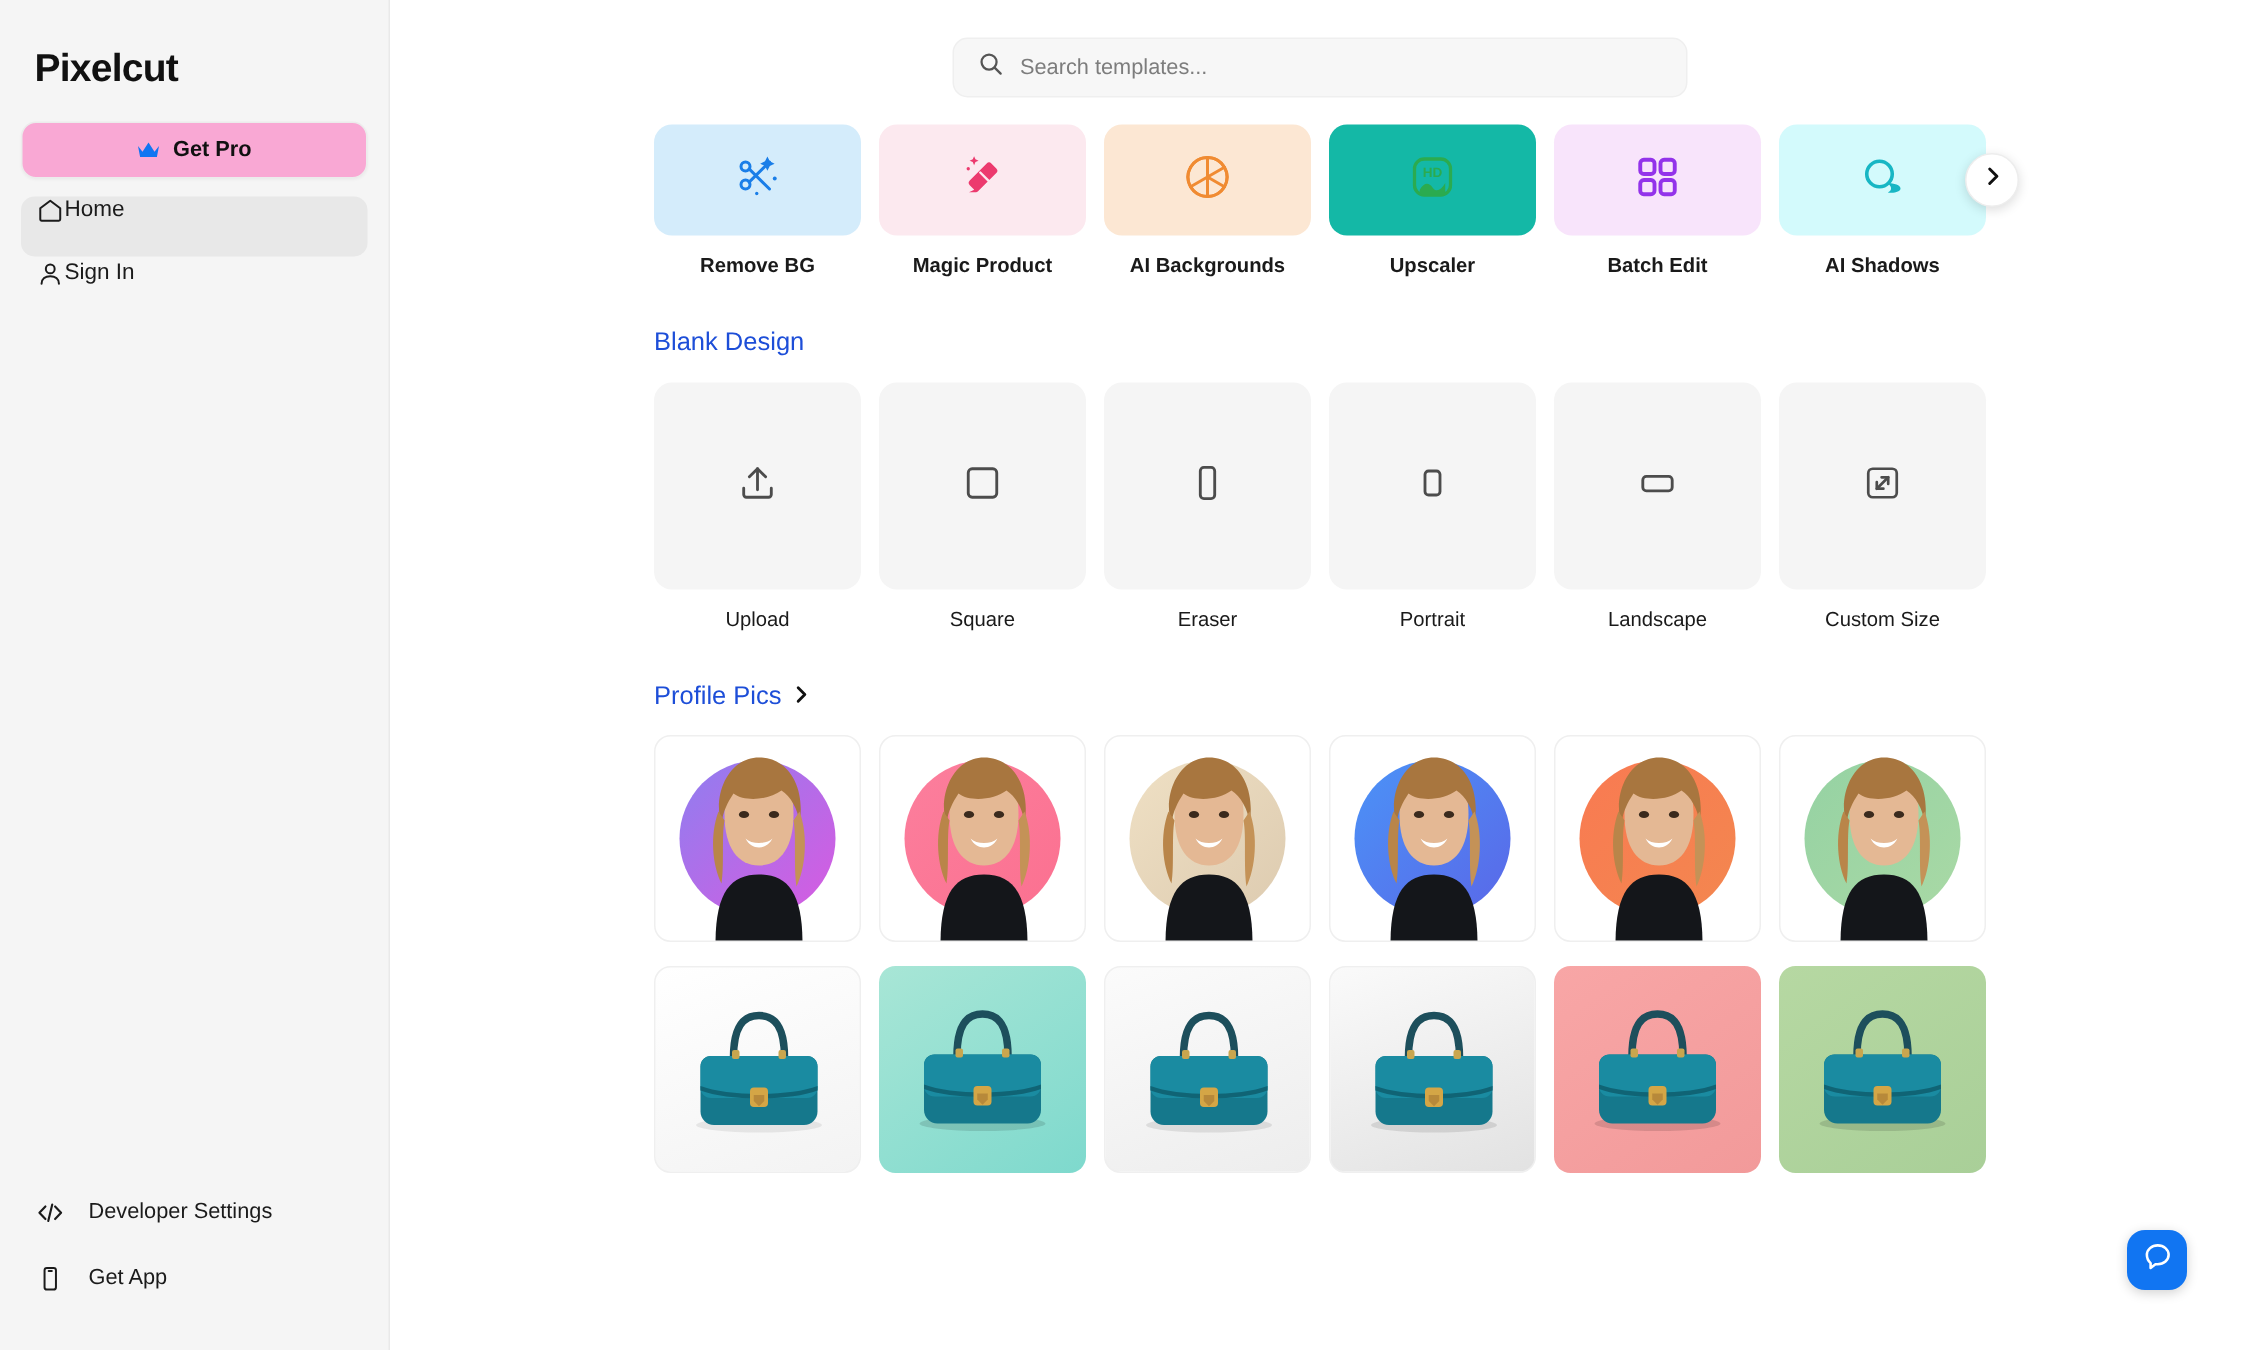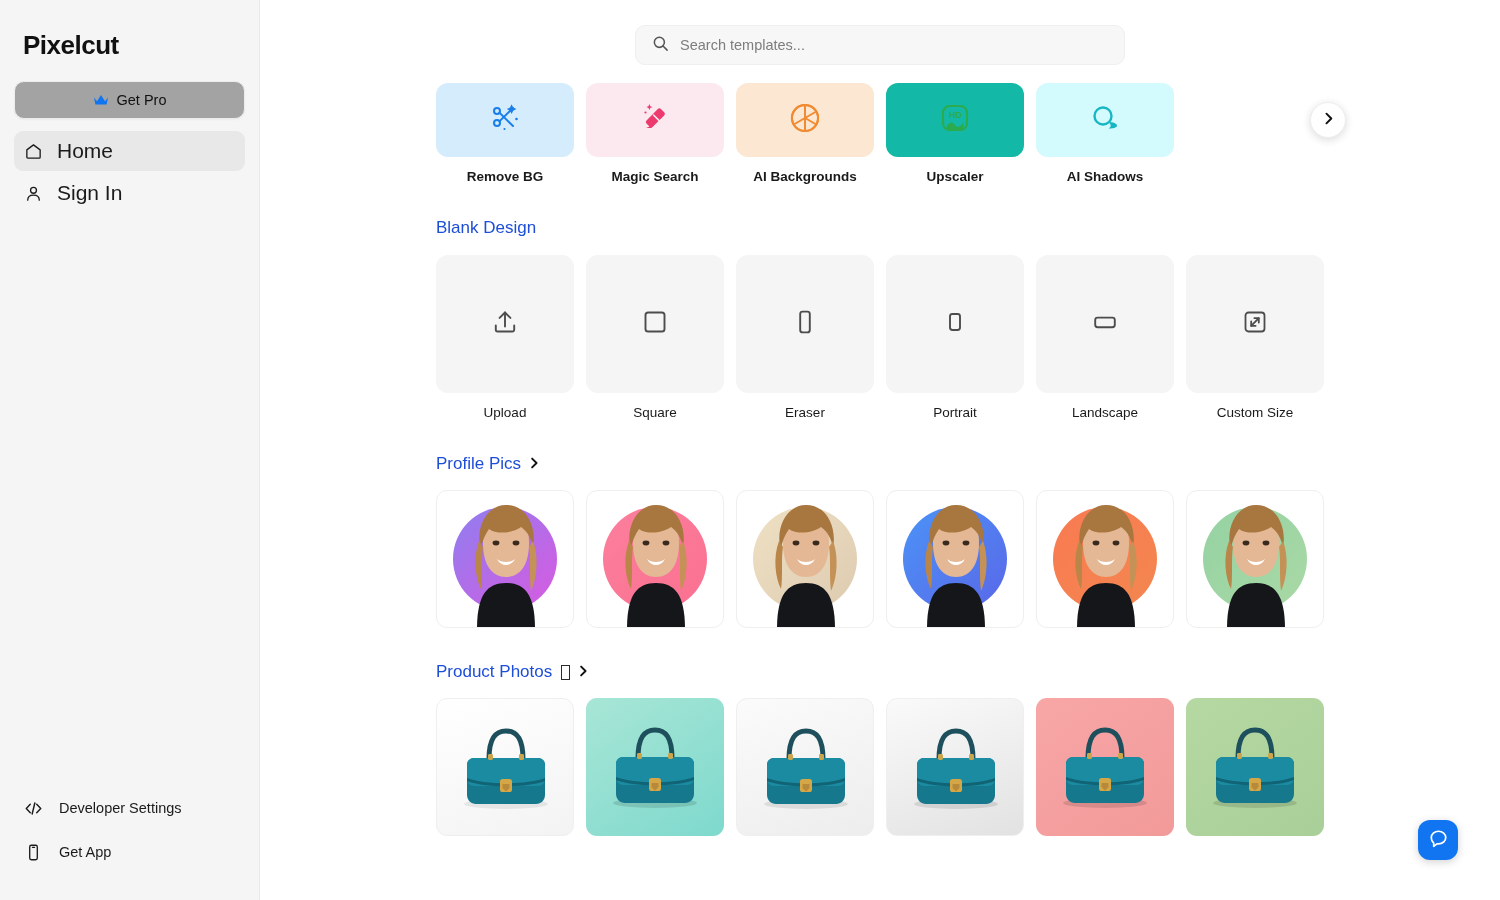--- a/index.html
+++ b/index.html
@@ -21,32 +21,32 @@
     display: flex; flex-direction: column;
     padding: 0 14px;
     position: relative;
   }
   .brand {
     font-size: 26px; font-weight: 700; letter-spacing: -0.5px;
     color: #111; padding: 30px 0 0 9px;
   }
   .get-pro {
     margin-top: 20px; height: 38px;
-    background: #a3a3a3; border: 1px solid #ececec; border-radius: 10px;
+    background: #f9a8d4; border: 1px solid #ececec; border-radius: 10px;
     display: flex; align-items: center; justify-content: center; gap: 8px;
-    font-size: 14.5px; font-weight: 400; color: #111;
+    font-size: 14.5px; font-weight: 700; color: #111;
     cursor: pointer;
     box-shadow: 0 1px 2px rgba(0,0,0,.04);
   }
   .crown { display: block; }
   .nav { margin-top: 12px; display: flex; flex-direction: column; gap: 2px; }
   .nav-item {
-    height: 40px; display: flex; align-items: center; gap: 14px;
+    height: 40px; display: flex; align-items: flex-start; 
     padding: 0 10px; border-radius: 9px;
-    font-size: 21px; color: #1b1b1b; cursor: pointer;
+    font-size: 15px; color: #1b1b1b; cursor: pointer;
   }
   .nav-item.active { background: #e8e8e8; }
   .nav-ico { width: 19px; height: 19px; flex: 0 0 19px; display:block; }
   .sidebar-bottom {
     margin-top: auto; padding-bottom: 30px;
     display: flex; flex-direction: column; gap: 8px;
   }
   .bottom-item {
     height: 36px; display: flex; align-items: center; gap: 16px;
     padding: 0 10px; border-radius: 9px;
@@ -255,21 +255,21 @@
             <div class="tool-tile" style="background:#fce9ef">
               <span>
                 <svg width="34" height="34" viewBox="0 0 34 34" fill="none">
                   <path d="M11.5 25.5 L8.5 22.5 a2.2 2.2 0 0 1 0-3.1 L19.8 8 a2.2 2.2 0 0 1 3.1 0 l3.3 3.3 a2.2 2.2 0 0 1 0 3.1 L14 26.5 a2 2 0 0 1-1.4.6 H8" fill="#ec3a6e"></path>
                   <path d="M15.5 14 l6.4 6.4" stroke="#fce9ef" stroke-width="1.6" stroke-linecap="round"></path>
                   <path d="M10.5 5.2 l.9-2.1 .9 2.1 2.1 .9-2.1 .9-.9 2.1-.9-2.1-2.1-.9z" fill="#ec3a6e"></path>
                   <circle cx="7.5" cy="11.5" r="1.1" fill="#ec3a6e"></circle>
                 </svg>
               </span>
             </div>
-            <div class="tool-label">Magic Search</div>
+            <div class="tool-label">Magic Product</div>
           </div>
 
           <div class="tool">
             <div class="tool-tile" style="background:#fce7d3">
               <span>
                 <svg width="32" height="32" viewBox="0 0 32 32" fill="none" stroke="#f08b32" stroke-width="2" stroke-linecap="round" stroke-linejoin="round">
                   <circle cx="16" cy="16" r="13"></circle>
                   <path d="M16 3 a13 13 0 0 1 11.3 6.5 L16 16"></path>
                   <path d="M27.3 22.5 a13 13 0 0 1-11.3 6.5 L16 16"></path>
                   <path d="M4.7 22.5 a13 13 0 0 0 11.3 6.5 L16 16"></path>
@@ -288,20 +288,33 @@
                 <svg width="32" height="32" viewBox="0 0 32 32" fill="none">
                   <rect x="4" y="4" width="24" height="24" rx="6.5" stroke="#2bab4f" stroke-width="2.2"></rect>
                   <text x="16" y="16" text-anchor="middle" font-family="Liberation Sans, sans-serif" font-size="9" font-weight="700" fill="#2bab4f">HD</text>
                   <path d="M7.5 24.5 c3-5 6-5 8.5-1.5 c2.5 3.5 5.5 2 8.5-3 v6 a1.5 1.5 0 0 1-1.5 1.5 H9 a1.5 1.5 0 0 1-1.5-1.5z" fill="#2bab4f"></path>
                 </svg>
               </span>
             </div>
             <div class="tool-label">Upscaler</div>
           </div>
 
+          <div class="tool">
+            <div class="tool-tile" style="background:#f8e4fb">
+              <span>
+                <svg width="30" height="30" viewBox="0 0 30 30" fill="none" stroke="#9333ea" stroke-width="2.6">
+                  <rect x="3.5" y="3.5" width="9.5" height="9.5" rx="2.4"></rect>
+                  <rect x="17" y="3.5" width="9.5" height="9.5" rx="2.4"></rect>
+                  <rect x="3.5" y="17" width="9.5" height="9.5" rx="2.4"></rect>
+                  <rect x="17" y="17" width="9.5" height="9.5" rx="2.4"></rect>
+                </svg>
+              </span>
+            </div>
+            <div class="tool-label">Batch Edit</div>
+          </div>
 
           <div class="tool">
             <div class="tool-tile" style="background:#d3fafc">
               <span>
                 <svg width="34" height="30" viewBox="0 0 34 30" fill="none">
                   <circle cx="15" cy="13" r="8.5" stroke="#17b6c4" stroke-width="2.4"></circle>
                   <path d="M20 19 c5 0 9 1.6 9 3.6 S25 26 20.5 25.3 C24 24 23 20.5 20 19z" fill="#17b6c4"></path>
                 </svg>
               </span>
             </div>
@@ -493,29 +506,20 @@
               <ellipse cx="59" cy="52" rx="3.4" ry="2.4" fill="#3a2a1d"></ellipse>
               <ellipse cx="79" cy="52" rx="3.4" ry="2.4" fill="#3a2a1d"></ellipse>
               <path d="M60 68 C64 72 74 72 78 68 C74 76 64 76 60 68 Z" fill="#ffffff"></path>
             </svg>
           </div>
 
         </div>
       </div>
 
       <div class="row-wrap">
-        <div class="sec-title link">
-          <span>Product Photos</span>
-          <span class="tofu"></span>
-          <span>
-            <svg width="12" height="12" viewBox="0 0 14 14" fill="none" stroke="#111" stroke-width="2.2" stroke-linecap="round" stroke-linejoin="round">
-              <path d="M4.8 1.8 L10 7 L4.8 12.2"></path>
-            </svg>
-          </span>
-        </div>
 
         <div class="thumbs">
 
           <div class="thumb" style="background:linear-gradient(160deg,#ffffff,#f3f3f3)">
             <svg class="bag-svg" viewBox="0 0 138 138">
               <ellipse cx="69" cy="105" rx="42" ry="5" fill="rgba(0,0,0,.07)"></ellipse>
               <path d="M52 60 C52 40 58 32 69 32 C80 32 86 40 86 60" fill="none" stroke="#1d4f5c" stroke-width="5" stroke-linecap="round"></path>
               <path d="M30 66 C30 62 33 59 37 59 H101 C105 59 108 62 108 66 V96 C108 101 104 105 99 105 H39 C34 105 30 101 30 96 Z" fill="#15788c"></path>
               <path d="M30 66 C30 62 33 59 37 59 H101 C105 59 108 62 108 66 V80 C108 84 105 87 101 87 H37 C33 87 30 84 30 80 Z" fill="#1a8ba1"></path>
               <path d="M30 79 C48 86 90 86 108 79 V82 C90 89 48 89 30 82 Z" fill="#106475"></path>

